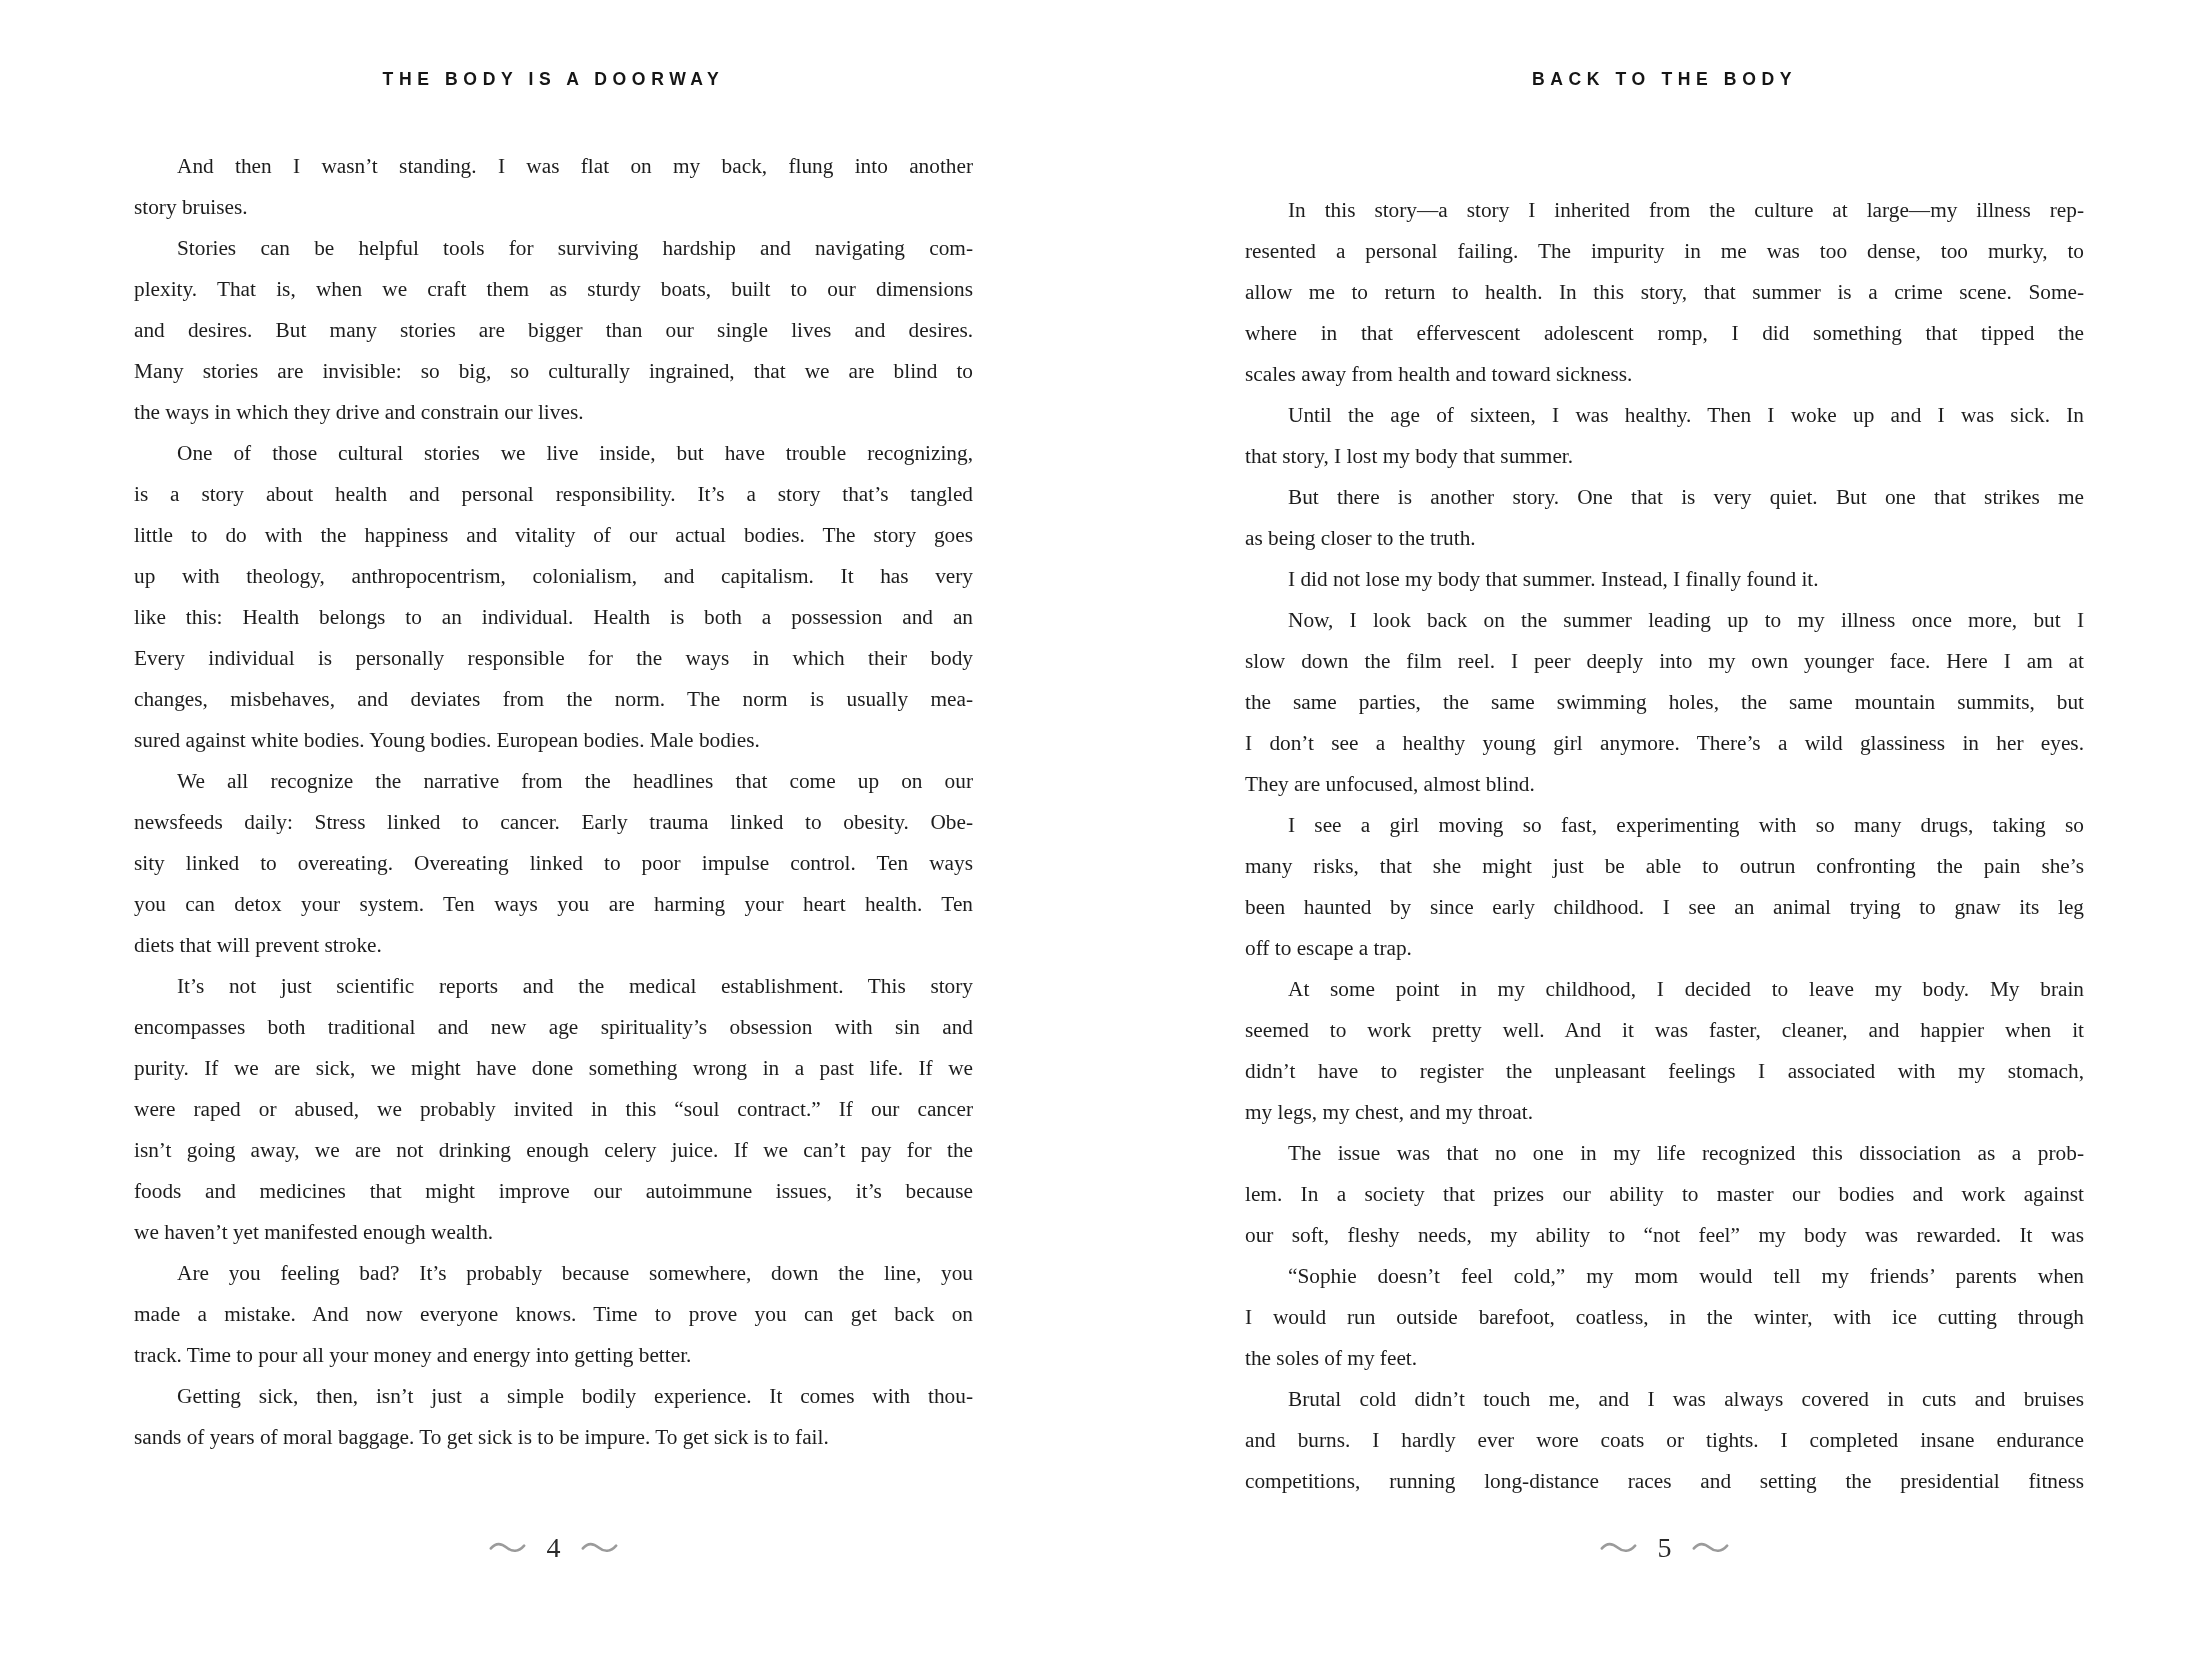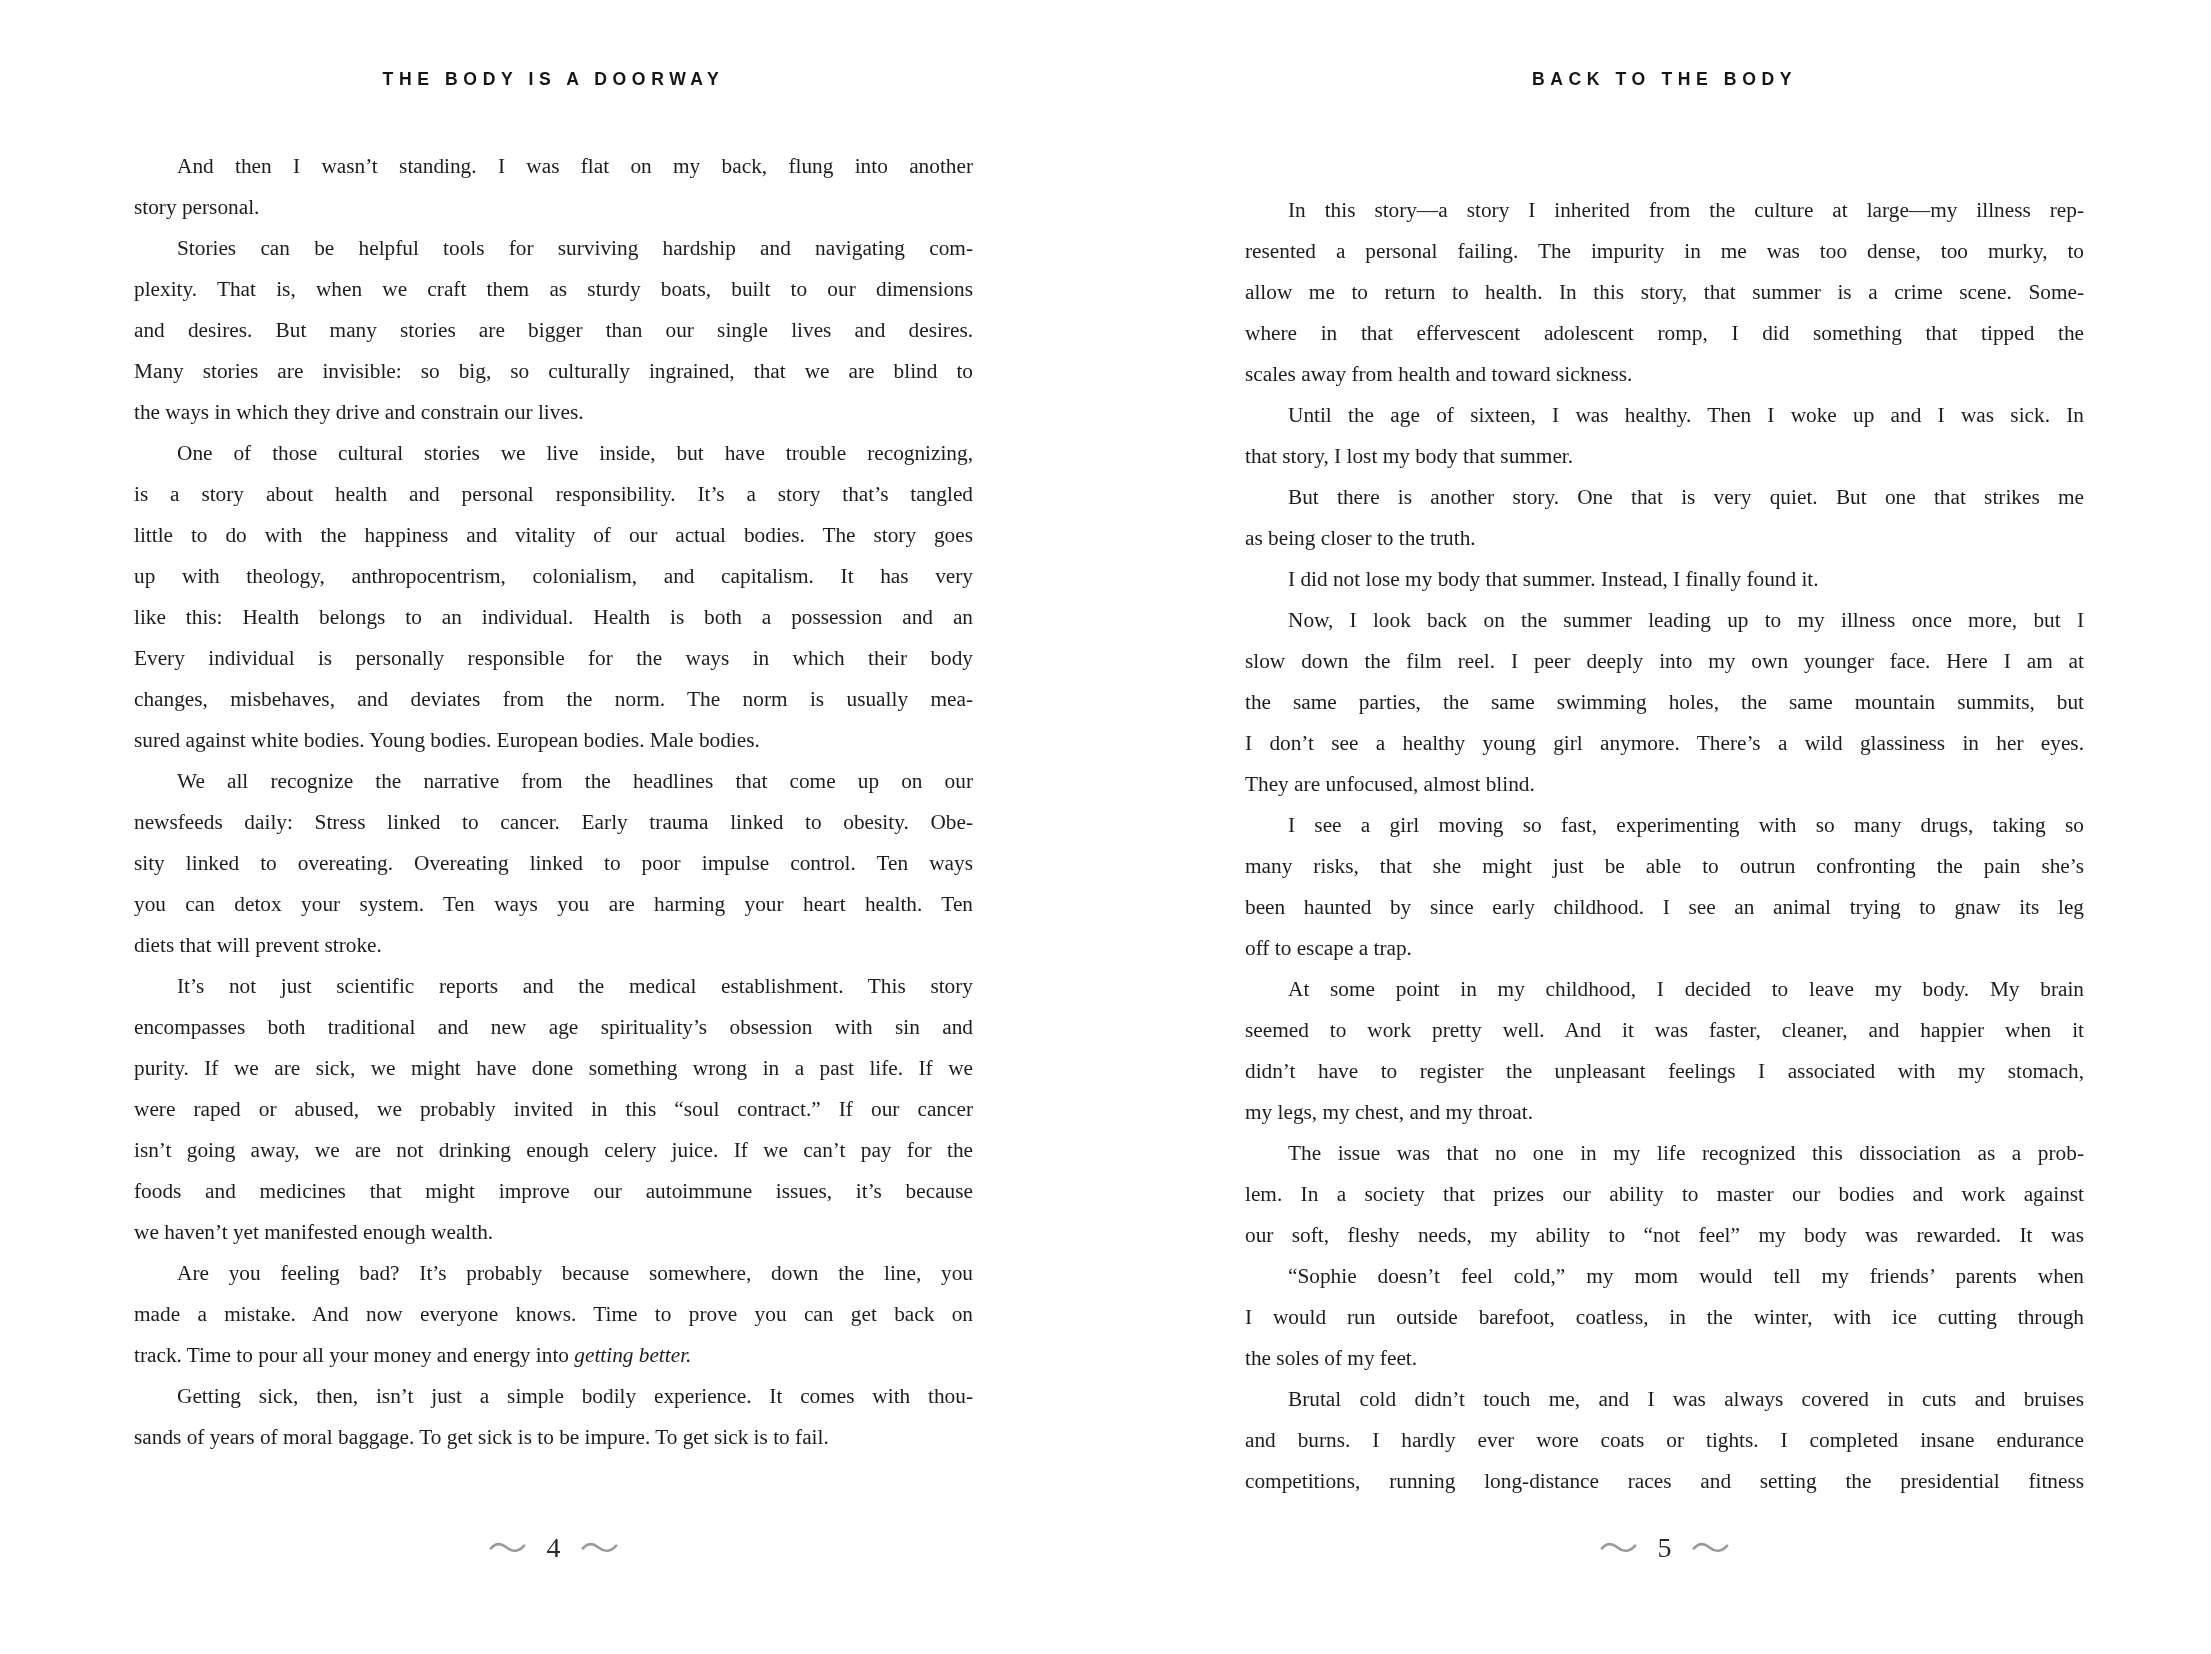--- a/index.html
+++ b/index.html
@@ -28,41 +28,41 @@
   #right-page .body-text { left: 139px; width: 839px; margin-top: 44px; }
 
   .line {
     height: 41px; line-height: 41px;
     white-space: nowrap;
     text-align: justify;
     text-align-last: justify;
   }
   .line.end    { text-align-last: left; }
   .line.indent { text-indent: 43px; }
-  .it { font-style: italic; }
+  .it { }
 
   .page-footer {
     position: absolute; top: 1529px; height: 46px;
     text-align: center; font-size: 28px; color: #2a2a2a;
   }
   #left-page  .page-footer { left: 134px; width: 839px; }
   #right-page .page-footer { left: 139px; width: 839px; }
   .page-number { margin: 0 20.4px; display: inline-block; vertical-align: middle; }
   .orn { vertical-align: middle; }
 </style>
 </head>
 <body>
 
 <div class="spread">
 
   <div class="page" id="left-page">
     <div class="running-header">THE BODY IS A DOORWAY</div>
     <div class="body-text">
         <div class="line indent"><span>And then I wasn’t standing. I was flat on my back, flung into another</span></div>
-        <div class="line end"><span>story personal.</span></div>
+        <div class="line end"><span>story bruises.</span></div>
         <div class="line indent"><span>Stories can be helpful tools for surviving hardship and navigating com-</span></div>
         <div class="line"><span>plexity. That is, when we craft them as sturdy boats, built to our dimensions</span></div>
         <div class="line"><span>and desires. But many stories are bigger than our single lives and desires.</span></div>
         <div class="line"><span>Many stories are invisible: so big, so culturally ingrained, that we are blind to</span></div>
         <div class="line end"><span>the ways in which they drive and constrain our lives.</span></div>
         <div class="line indent"><span>One of those cultural stories we live inside, but have trouble recognizing,</span></div>
         <div class="line"><span>is a story about health and personal responsibility. It’s a story that’s tangled</span></div>
         <div class="line"><span>little to do with the happiness and vitality of our actual bodies. The story goes</span></div>
         <div class="line"><span>up with theology, anthropocentrism, colonialism, and capitalism. It has very</span></div>
         <div class="line"><span>like this: Health belongs to an individual. Health is both a possession and an</span></div>

